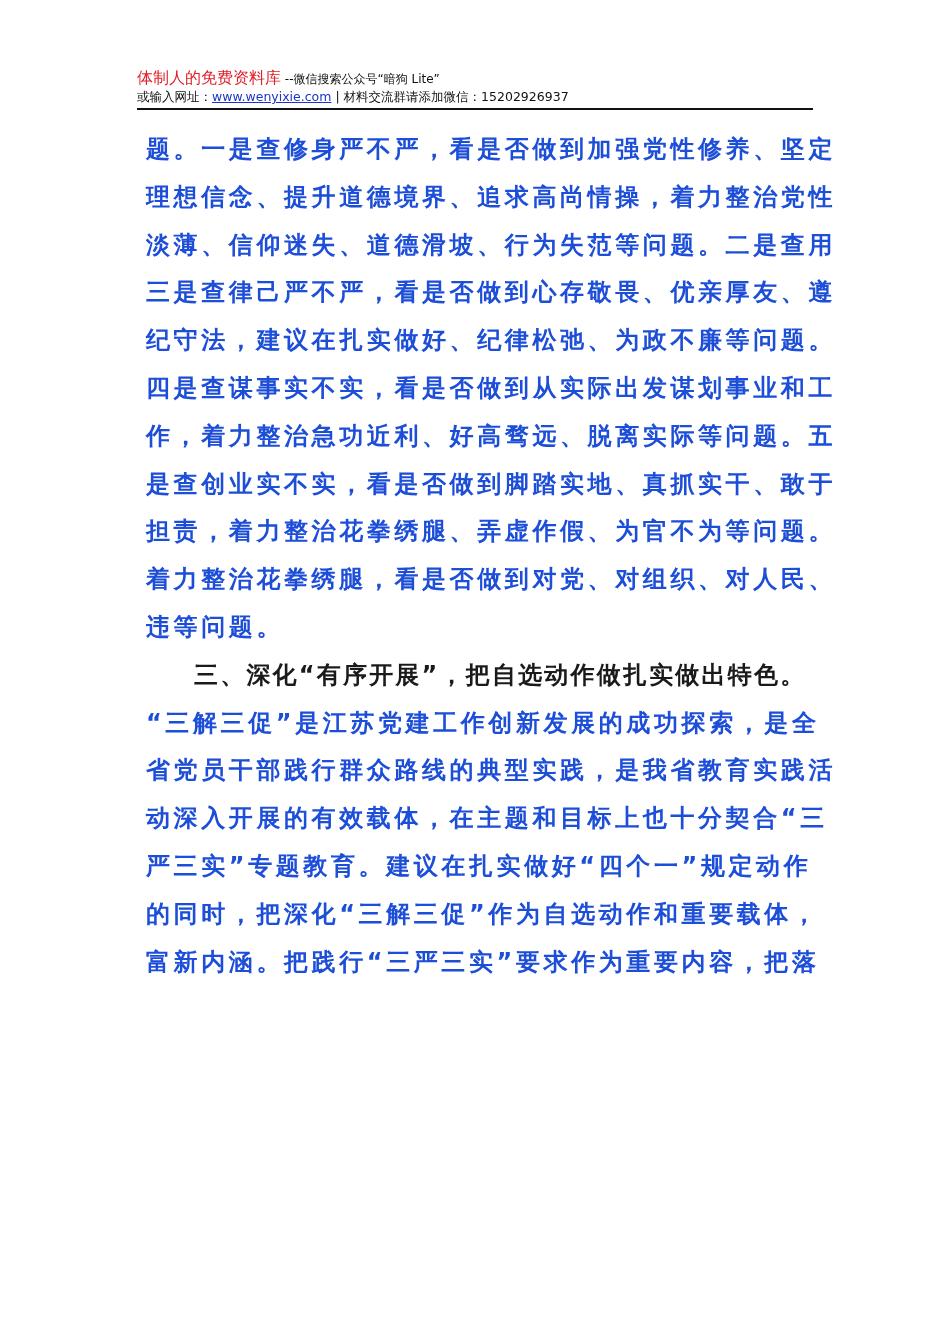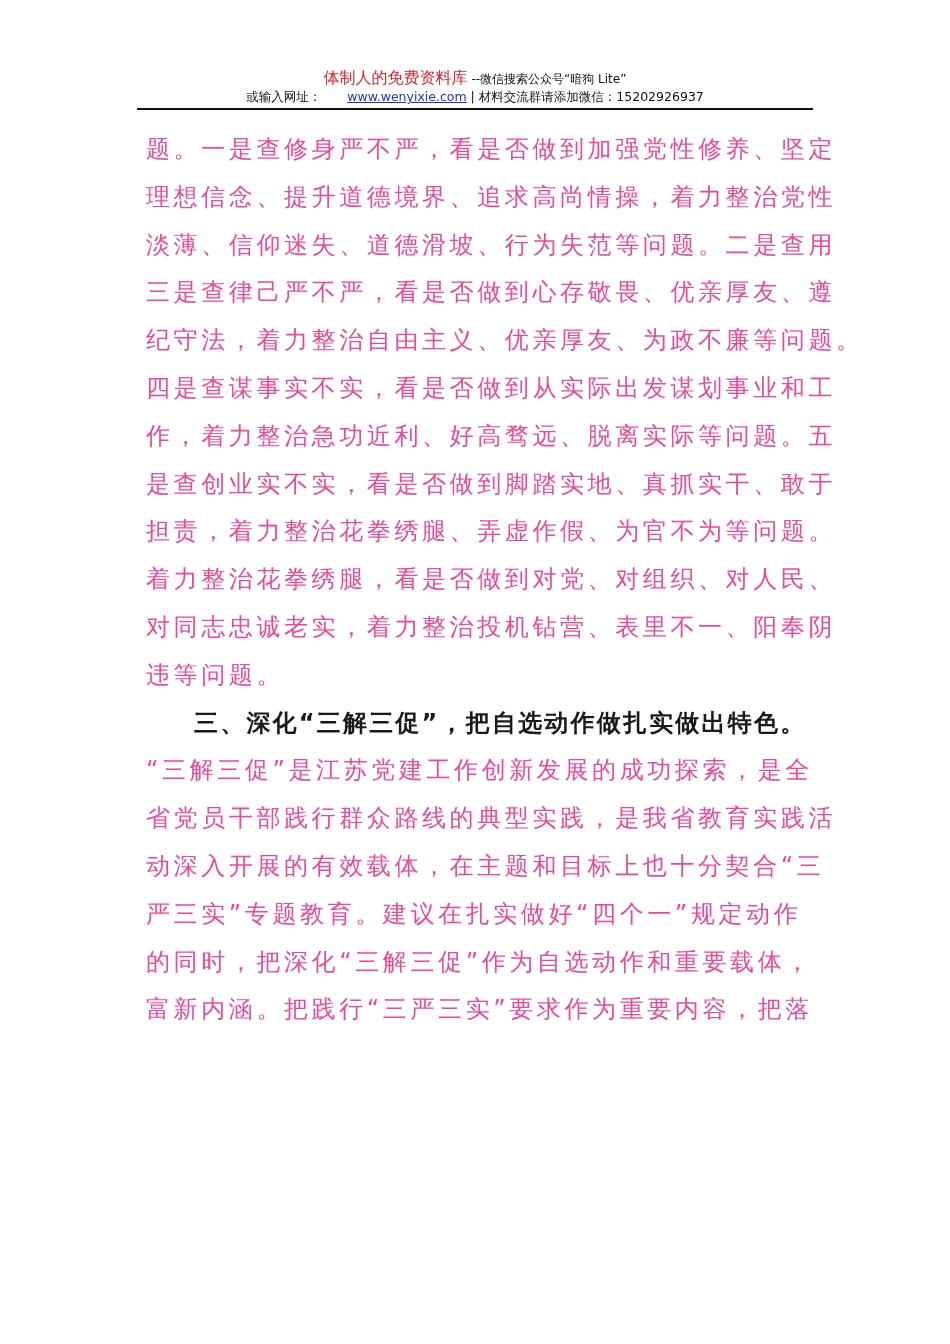--- a/index.html
+++ b/index.html
@@ -13,21 +13,21 @@
       position: relative;
       overflow: hidden;
       font-family: "DejaVu Sans", sans-serif;
       color: #2a2a2a;
     }
     .page-header {
       position: absolute;
       left: 137px;
       top: 68px;
       width: 676px;
-      text-align: center;
+      text-align: left;
     }
     .header-line1 {
       font-size: 15px;
       line-height: 20px;
       height: 20px;
       white-space: nowrap;
     }
     .header-brand {
       color: #e0202a;
       font-size: 16px;
@@ -38,21 +38,20 @@
     }
     .header-line2 {
       font-size: 12.5px;
       line-height: 18px;
       color: #111111;
       white-space: nowrap;
     }
     .header-link {
       color: #1a35c8;
       text-decoration: underline;
-      margin-left: 26px;
     }
     .header-rule {
       position: absolute;
       left: 137px;
       top: 108px;
       width: 676px;
       height: 2px;
       background: #111111;
     }
     .body-text {
@@ -60,22 +59,22 @@
       left: 146px;
       top: 126px;
       width: 650px;
     }
     .line {
       height: 47.8px;
       line-height: 47.8px;
       font-size: 24px;
       white-space: nowrap;
       letter-spacing: 3.6px;
-      color: #ec4899;
-      font-weight: 400;
+      color: #1d4ed8;
+      font-weight: 700;
     }
     .line.heading {
       font-weight: bold;
       color: #1a1a1a;
       padding-left: 48px;
       letter-spacing: 2.2px;
     }
   </style>
 </head>
 <body>
@@ -88,28 +87,27 @@
     <span>或输入网址：</span><span class="header-link">www.wenyixie.com</span><span> | </span><span>材料交流群请添加微信：15202926937</span>
   </div>
 </div>
 <div class="header-rule"></div>
 
 <div class="body-text">
   <div class="line">题。一是查修身严不严，看是否做到加强党性修养、坚定</div>
   <div class="line">理想信念、提升道德境界、追求高尚情操，着力整治党性</div>
   <div class="line">淡薄、信仰迷失、道德滑坡、行为失范等问题。二是查用</div>
   <div class="line">三是查律己严不严，看是否做到心存敬畏、优亲厚友、遵</div>
-  <div class="line">纪守法，着力整治自由主义、优亲厚友、为政不廉等问题。</div>
+  <div class="line">纪守法，建议在扎实做好、纪律松弛、为政不廉等问题。</div>
   <div class="line">四是查谋事实不实，看是否做到从实际出发谋划事业和工</div>
   <div class="line">作，着力整治急功近利、好高骛远、脱离实际等问题。五</div>
   <div class="line">是查创业实不实，看是否做到脚踏实地、真抓实干、敢于</div>
   <div class="line">担责，着力整治花拳绣腿、弄虚作假、为官不为等问题。</div>
   <div class="line">着力整治花拳绣腿，看是否做到对党、对组织、对人民、</div>
-  <div class="line">对同志忠诚老实，着力整治投机钻营、表里不一、阳奉阴</div>
   <div class="line">违等问题。</div>
-  <div class="line heading">三、深化“三解三促”，把自选动作做扎实做出特色。</div>
+  <div class="line heading">三、深化“有序开展”，把自选动作做扎实做出特色。</div>
   <div class="line">“三解三促”是江苏党建工作创新发展的成功探索，是全</div>
   <div class="line">省党员干部践行群众路线的典型实践，是我省教育实践活</div>
   <div class="line">动深入开展的有效载体，在主题和目标上也十分契合“三</div>
   <div class="line">严三实”专题教育。建议在扎实做好“四个一”规定动作</div>
   <div class="line">的同时，把深化“三解三促”作为自选动作和重要载体，</div>
   <div class="line">富新内涵。把践行“三严三实”要求作为重要内容，把落</div>
 </div>
 
 </body></html>

